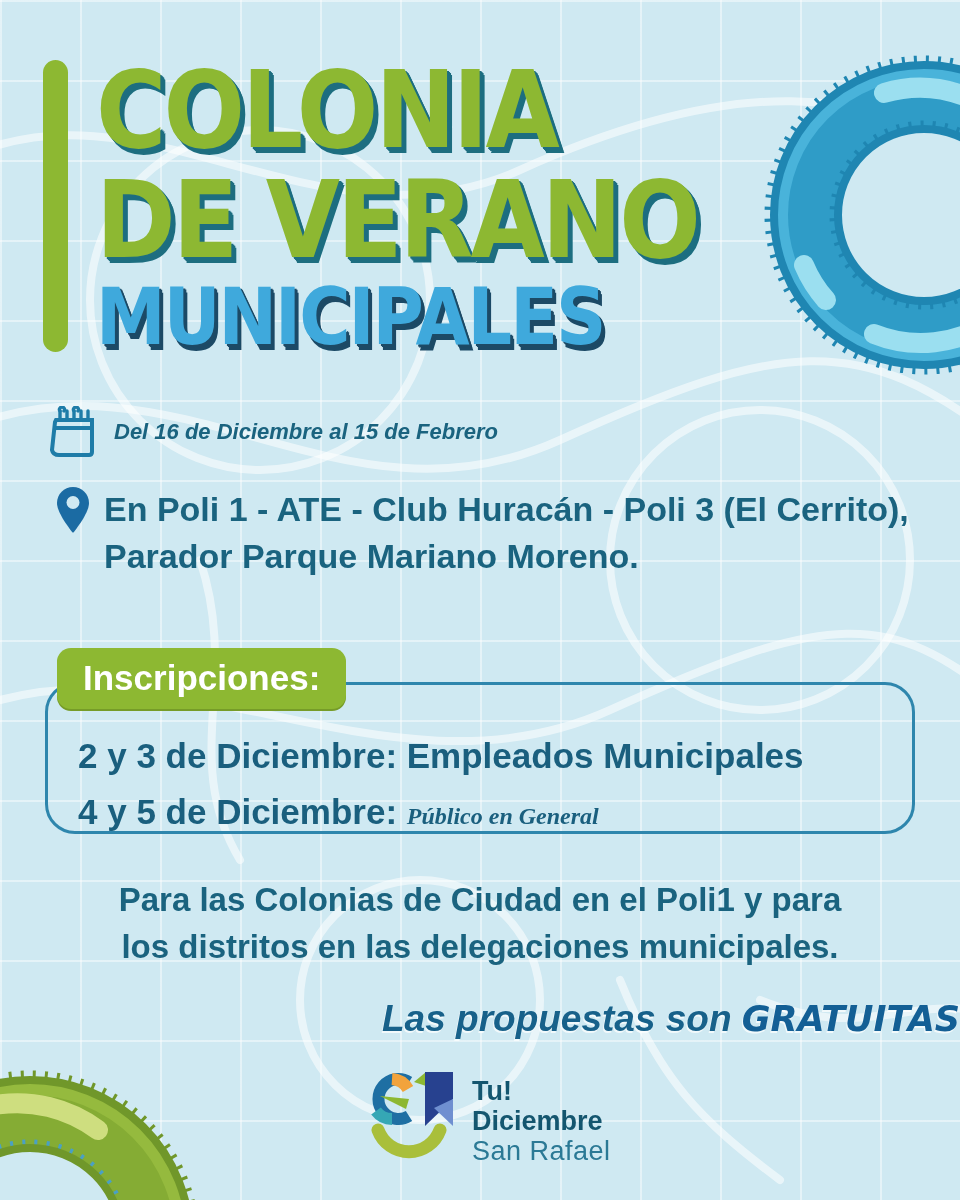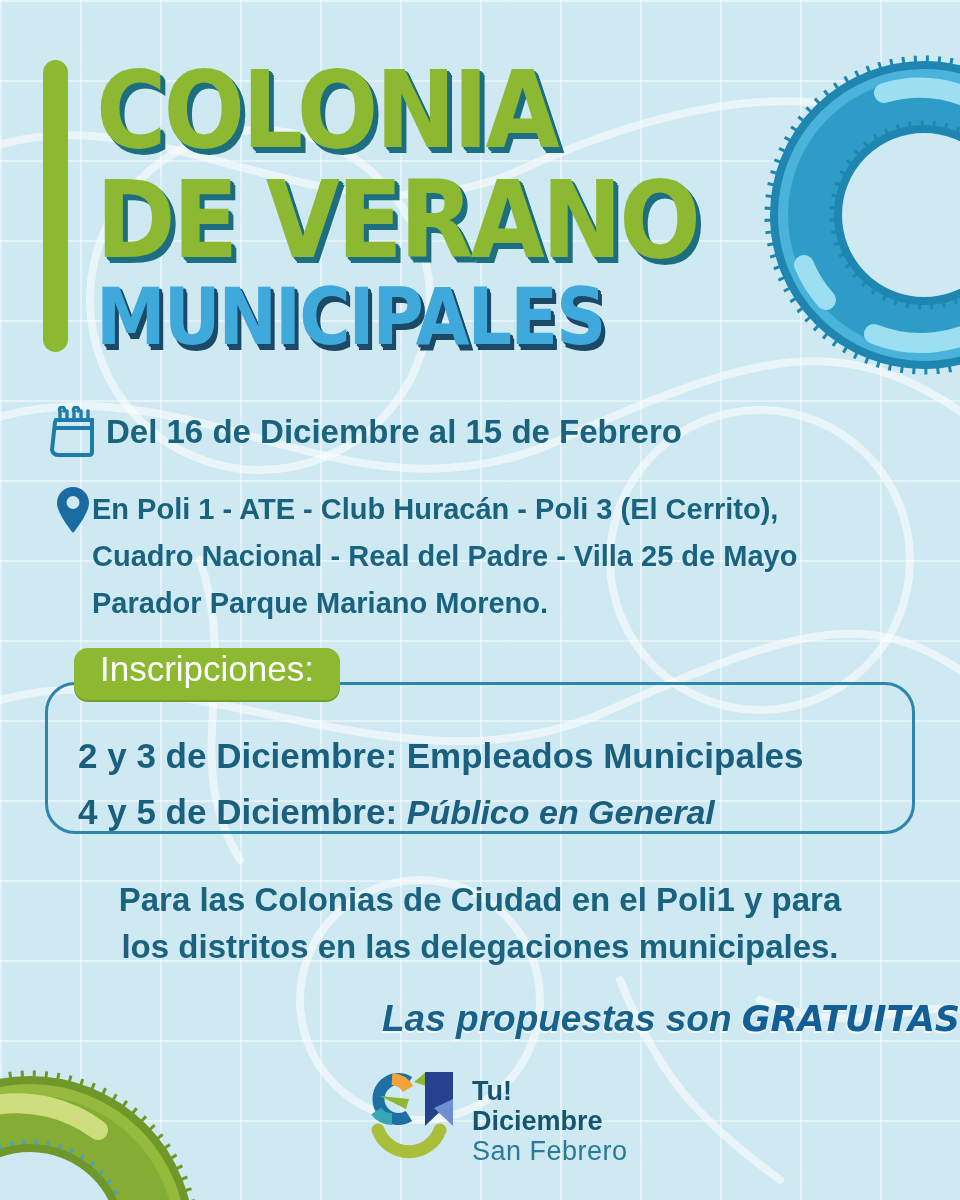--- a/index.html
+++ b/index.html
@@ -47,49 +47,49 @@
     margin-top: 16px;
     font-size: 70px;
     letter-spacing: -2px;
     color: #3fa9dc;
     text-shadow: 2px 2px 0 #1c4a66, 3px 3px 0 #1c4a66, 4px 5px 0 #1c4a66;
   }
 
   
   .info-row { position: absolute; display: flex; align-items: flex-start; color: #1a637f; }
   .row-date { left: 48px; top: 406px; }
-  .row-date .txt { font-size: 33px; font-weight: bold; line-height: 52px; margin-left: 8px; }
+  .row-date .txt { font-size: 22px; font-weight: bold; line-height: 52px; margin-left: 16px; font-style: italic; }
   .row-loc { left: 56px; top: 486px; }
-  .row-loc .txt { font-size: 29px; font-weight: bold; line-height: 47px; margin-left: 2px; }
+  .row-loc .txt { font-size: 34px; font-weight: bold; line-height: 47px; margin-left: 14px; }
   .row-loc .txt span { display: block; }
   .icon-box { flex: 0 0 auto; }
 
   
   .insc-box {
     position: absolute;
     left: 45px; top: 682px;
     width: 870px; height: 152px;
     border: 3px solid #2e86ad;
     border-radius: 30px;
   }
   .insc-label {
     position: absolute;
-    left: 74px; top: 648px;
+    left: 57px; top: 648px;
     background: #8db832;
     border-radius: 14px;
-    padding: 1px 26px 11px 26px;
+    padding: 10px 26px 11px 26px;
     color: #ffffff;
     font-size: 35px;
-    font-weight: normal;
+    font-weight: bold;
     z-index: 2;
     box-shadow: 0 2px 0 #769c28;
   }
   .insc-lines { position: absolute; left: 78px; top: 728px; color: #1a5f7e; }
   .insc-line { font-size: 35px; font-weight: bold; line-height: 56px; white-space: nowrap; }
-  .insc-line .hl { font-style: italic; font-weight: bold; font-family: Liberation Sans, sans-serif; font-size: 34px; }
+  .insc-line .hl { font-style: italic; font-weight: bold; font-family: Liberation Serif, serif; font-size: 24px; }
 
   
   .note {
     position: absolute;
     left: 0; top: 876px;
     width: 100%;
     text-align: center;
     color: #1a637f;
     font-size: 33px;
     font-weight: bold;
@@ -186,21 +186,20 @@
 
   <div class="info-row row-loc">
     <span class="icon-box">
       <svg width="34" height="48" viewBox="0 0 34 48">
         <path d="M17 1 C8 1 1 8 1 17 c0 11 16 30 16 30 s16 -19 16 -30 C33 8 26 1 17 1 z" fill="#1b6ba3"></path>
         <circle cx="17" cy="16.5" r="6.5" fill="#cfe9f2"></circle>
       </svg>
     </span>
     <span class="txt">
       <span>En Poli 1 - ATE - Club Huracán - Poli 3 (El Cerrito),</span>
-      <span>Cuadro Nacional - Real del Padre - Villa 25 de Mayo</span>
       <span>Parador Parque Mariano Moreno.</span>
     </span>
   </div>
 
   <div class="insc-label">Inscripciones:</div>
   <div class="insc-box"></div>
   <div class="insc-lines">
     <div class="insc-line">2 y 3 de Diciembre: Empleados Municipales</div>
     <div class="insc-line">
       <span>4 y 5 de Diciembre: </span><span class="hl">Público en General</span>
@@ -227,17 +226,17 @@
       <path d="M52 14 L64 4 L64 18 Z" fill="#8db832"></path>
       <rect x="63" y="4" width="28" height="27" fill="#27418f"></rect>
       <path d="M63 31 L91 31 L63 58 Z" fill="#27418f"></path>
       <path d="M72 40 L91 31 L91 58 Z" fill="#6f8fd0"></path>
 
       <path d="M 16 62 A 33 33 0 0 0 78 62" stroke="#a9bf3b" stroke-width="13" stroke-linecap="round" fill="none"></path>
     </svg>
     <div class="logo-text">
       <div class="l1">Tu!</div>
       <div class="l2">Diciembre</div>
-      <div class="l3">San Febrero</div>
+      <div class="l3">San Rafael</div>
     </div>
   </div>
 
 </div>
 
 </body></html>

